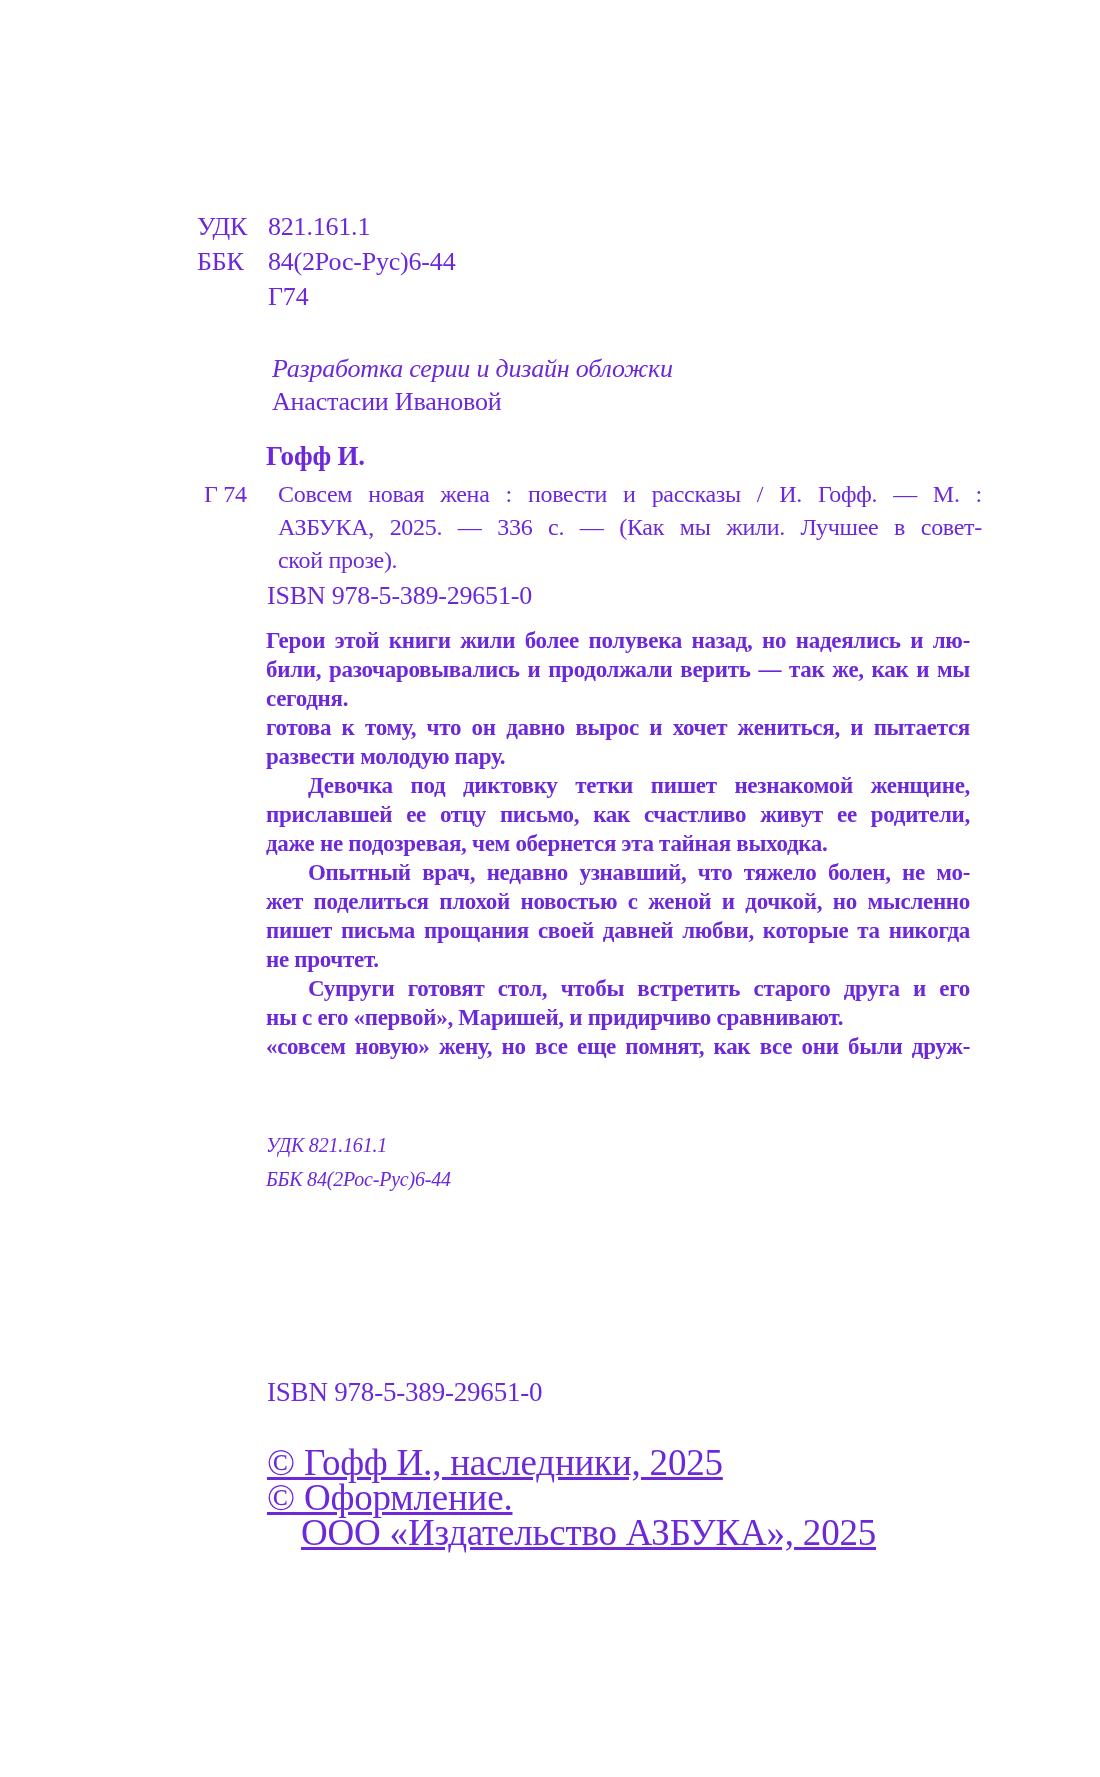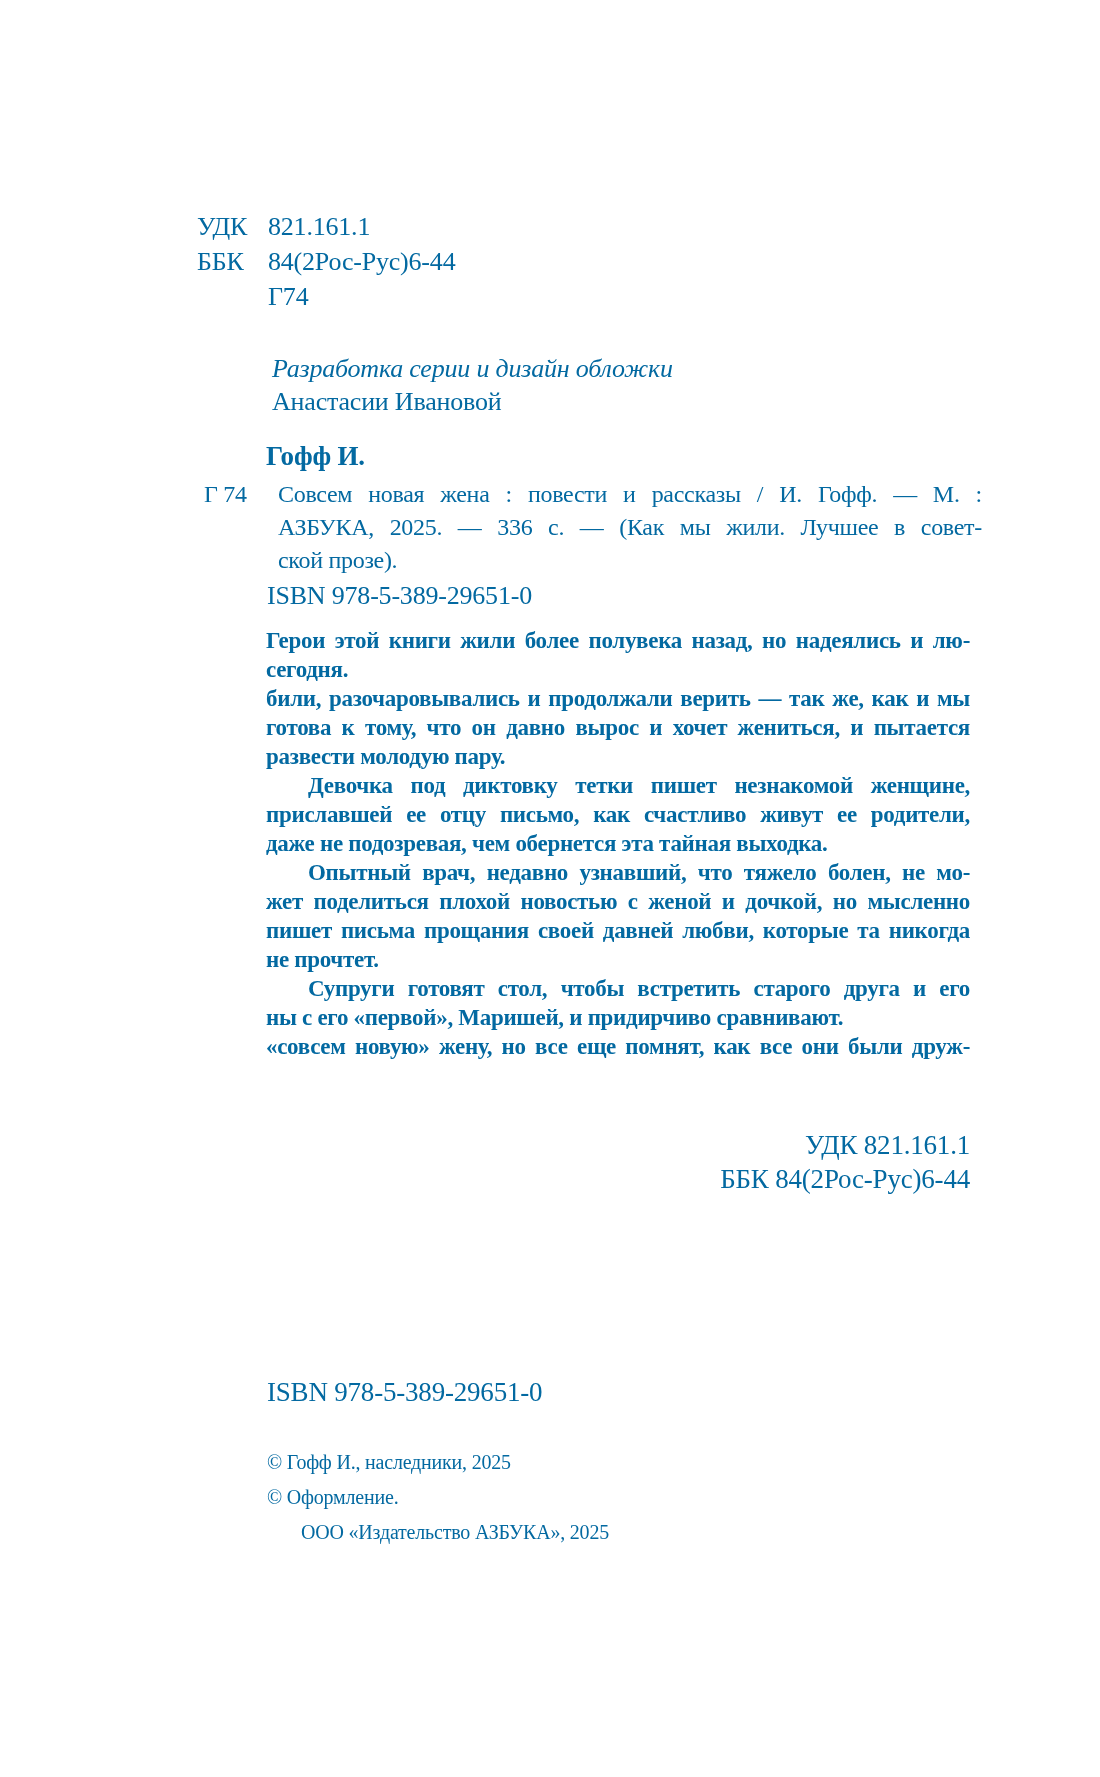--- a/index.html
+++ b/index.html
@@ -2,21 +2,21 @@
 <html lang="ru"><head>
 <meta charset="utf-8">
 <style>
   html, body { margin: 0; padding: 0; background: #e8e8e8; }
   .page {
     position: relative;
     width: 1100px;
     height: 1777px;
     margin: 0 auto;
     background: #ffffff;
-    color: #0369a1;
+    color: #6d28d9;
     font-family: "Liberation Serif", "DejaVu Serif", serif;
     overflow: hidden;
   }
 
   
   .top-codes {
     position: absolute;
     left: 197px;
     top: 209px;
     font-size: 26px;
@@ -82,41 +82,42 @@
   .ann-line { text-align: justify; text-align-last: justify; font-weight: bold; }
   .ann-line.last { text-align-last: left; }
   .ann-line.indent { padding-left: 42px; }
 
   
   .codes-right {
     position: absolute;
     left: 266px;
     top: 1128px;
     width: 704px;
-    text-align: right;
-    font-size: 27px;
+    font-size: 20px;
     line-height: 34px;
     letter-spacing: -0.2px;
+    font-style: italic;
   }
 
   .isbn-bottom {
     position: absolute;
     left: 267px;
     top: 1377px;
     font-size: 27px;
     letter-spacing: -0.2px;
   }
 
   .copyright {
     position: absolute;
     left: 267px;
     top: 1445px;
-    font-size: 20px;
+    font-size: 37px;
     line-height: 35px;
     letter-spacing: -0.2px;
+    text-decoration: underline;
   }
   .copy-line.shifted { padding-left: 34px; }
 </style>
 </head>
 <body>
 
 <div class="page">
 
   <div class="top-codes" id="top-codes">
       <div class="code-row">
@@ -146,22 +147,22 @@
         <div class="cat-line">Совсем новая жена : повести и рассказы / И. Гофф. — М. :</div>
         <div class="cat-line">АЗБУКА, 2025. — 336 с. — (Как мы жили. Лучшее в совет-</div>
         <div class="cat-line last">ской прозе).</div>
       </div>
   </div>
 
   <div class="isbn-top">ISBN 978-5-389-29651-0</div>
 
   <div class="annotation" id="annotation">
       <div class="ann-line">Герои этой книги жили более полувека назад, но надеялись и лю-</div>
+      <div class="ann-line">били, разочаровывались и продолжали верить — так же, как и мы</div>
       <div class="ann-line last">сегодня.</div>
-      <div class="ann-line">били, разочаровывались и продолжали верить — так же, как и мы</div>
       <div class="ann-line">готова к тому, что он давно вырос и хочет жениться, и пытается</div>
       <div class="ann-line last">развести молодую пару.</div>
       <div class="ann-line indent">Девочка под диктовку тетки пишет незнакомой женщине,</div>
       <div class="ann-line">приславшей ее отцу письмо, как счастливо живут ее родители,</div>
       <div class="ann-line last">даже не подозревая, чем обернется эта тайная выходка.</div>
       <div class="ann-line indent">Опытный врач, недавно узнавший, что тяжело болен, не мо-</div>
       <div class="ann-line">жет поделиться плохой новостью с женой и дочкой, но мысленно</div>
       <div class="ann-line">пишет письма прощания своей давней любви, которые та никогда</div>
       <div class="ann-line last">не прочтет.</div>
       <div class="ann-line indent">Супруги готовят стол, чтобы встретить старого друга и его</div>

